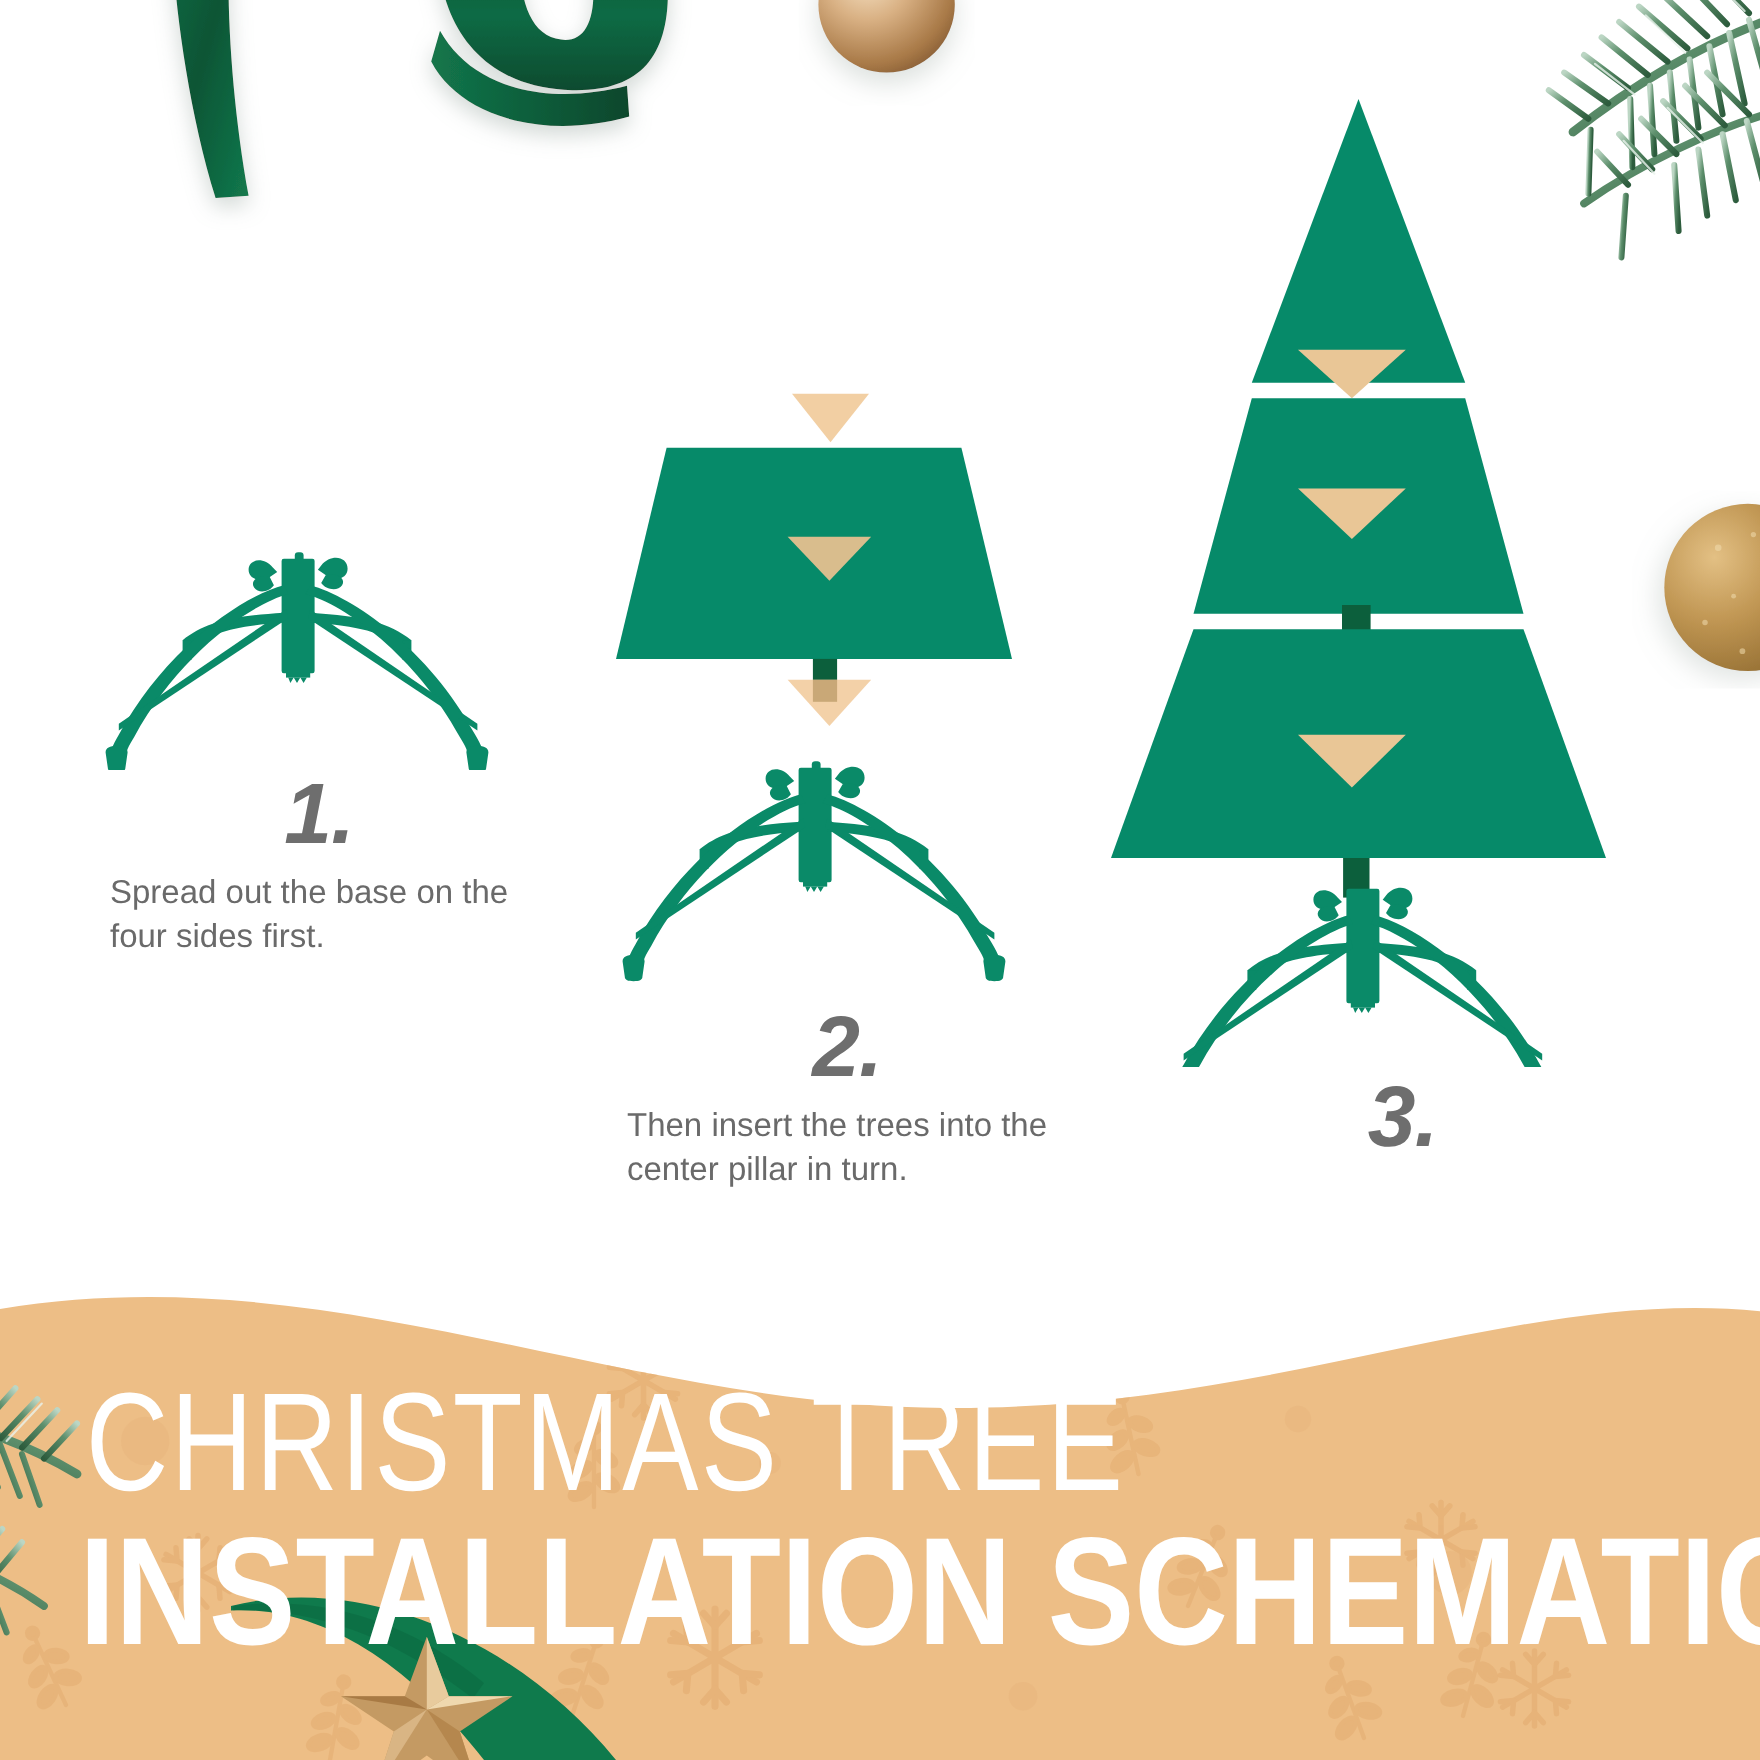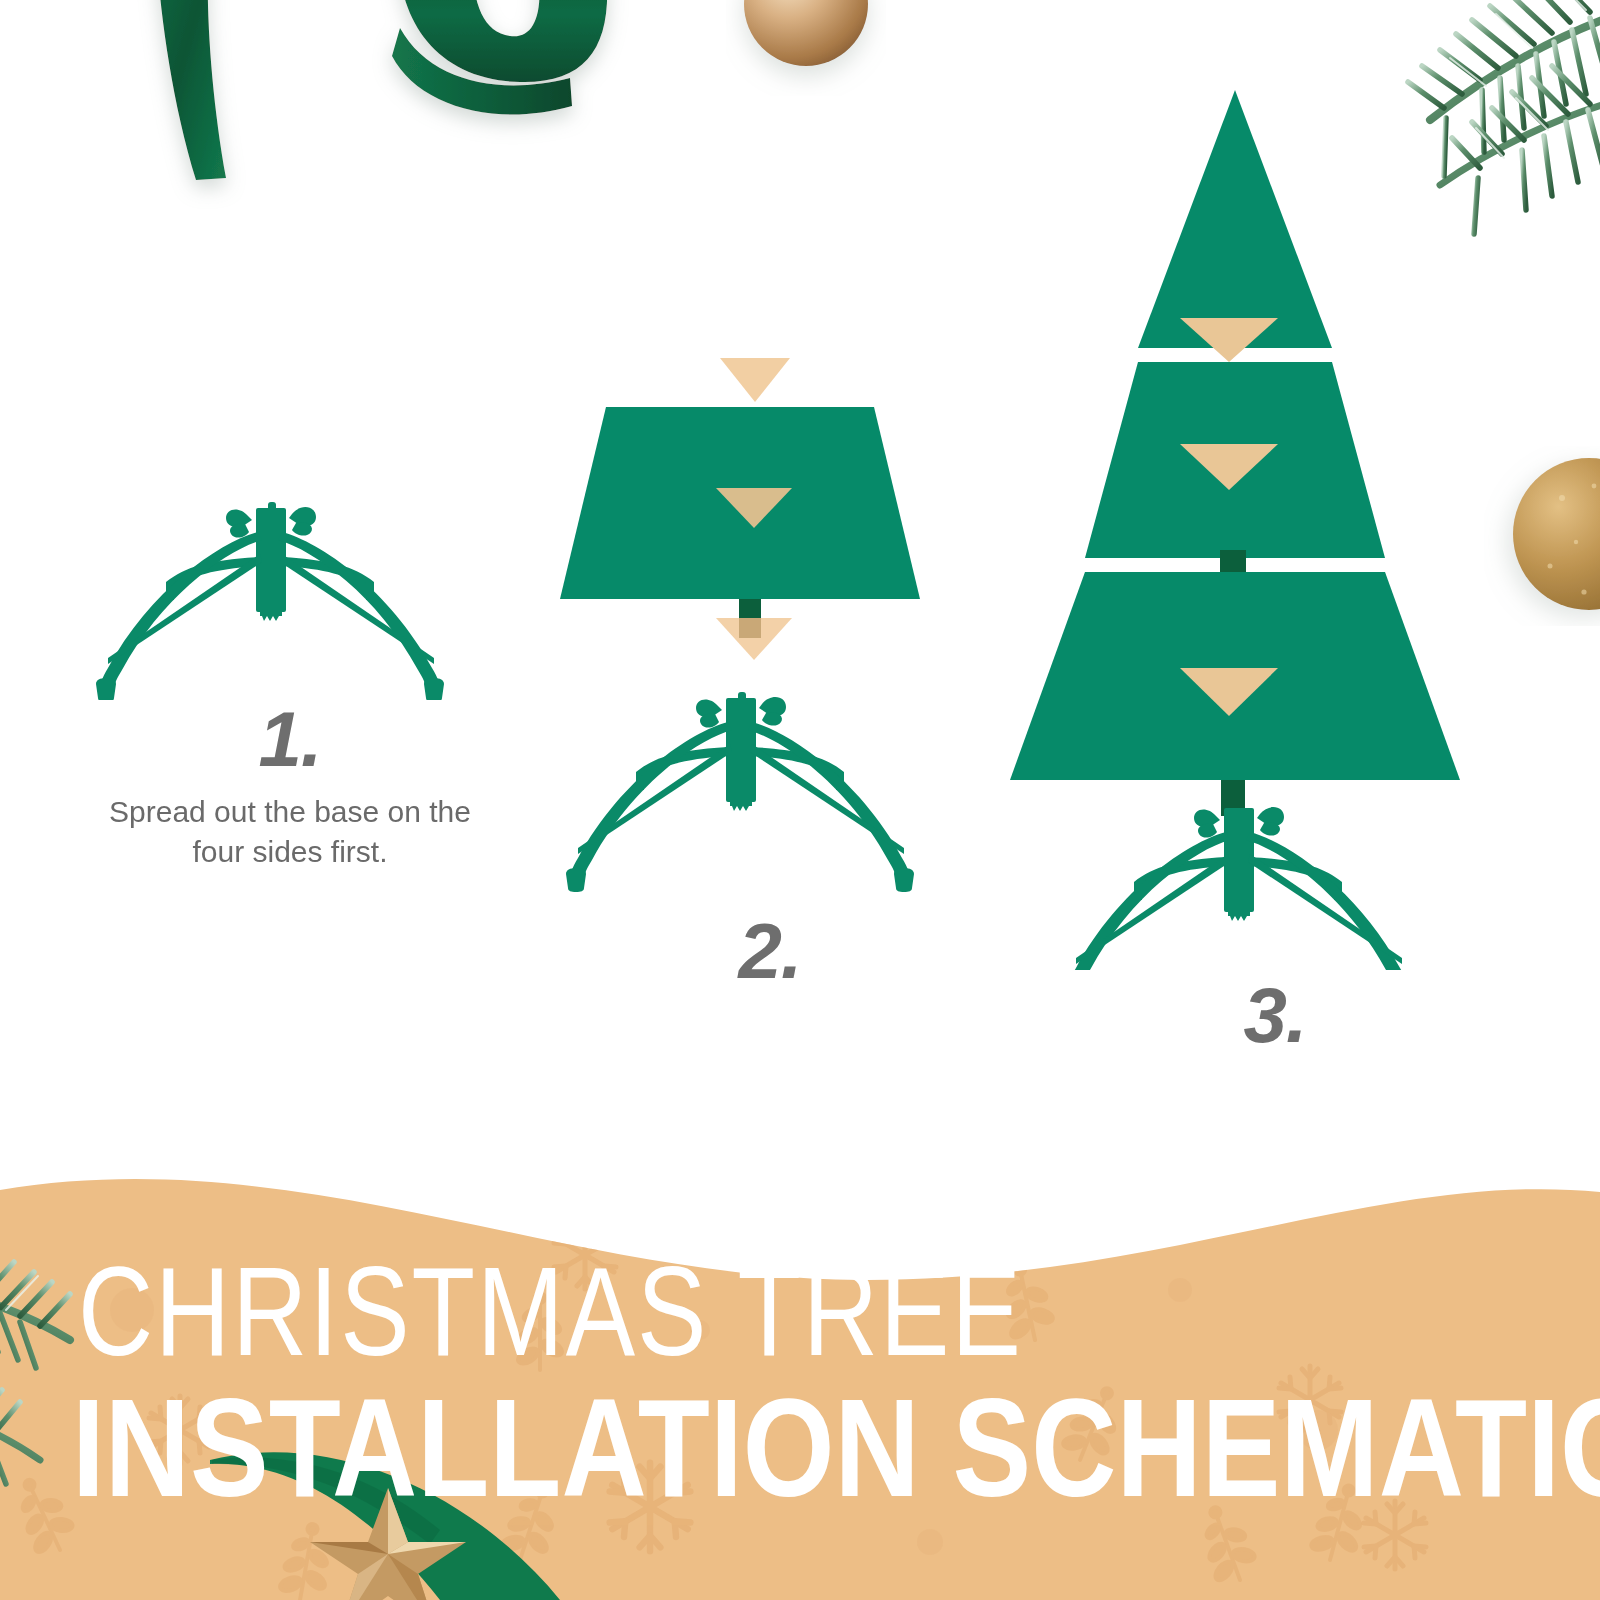--- a/index.html
+++ b/index.html
@@ -22,21 +22,20 @@
     font-weight:bold;
     font-style:italic;
     color:#6e6e6e;
     text-align:center;
     line-height:1;
     letter-spacing:-1px;
   }
   .step-text{
     font-size:30px;
     color:#6a6a6a;
-    text-align:center;
     line-height:1.34;
     margin-top:14px;
   }
 
   
   #banner{
     position:absolute;left:0;top:1130px;width:1600px;height:470px;
   }
   .banner-title{
     position:absolute;left:0;width:1600px;text-align:left;
@@ -251,20 +250,21 @@
         <path d="M188 52 C150 62, 80 110, 38 188 c-6 10 -8 16 -8 22 l14 0 c0 -6 3 -12 8 -20 C92 116, 156 70, 192 60 z"></path>
         <path d="M212 52 C250 62, 320 110, 362 188 c6 10 8 16 8 22 l-14 0 c0 -6 -3 -12 -8 -20 C308 116, 244 70, 208 60 z"></path>
         <path d="M26 204 c0 -4 4 -6 10 -6 c6 0 10 2 10 6 l-2 14 c0 3 -3 4 -8 4 c-5 0 -8 -1 -8 -4 z"></path>
         <path d="M354 204 c0 -4 4 -6 10 -6 c6 0 10 2 10 6 l-2 14 c0 3 -3 4 -8 4 c-5 0 -8 -1 -8 -4 z"></path>
         <path d="M190 74 L 38 178 l0 6 l154 -102 z"></path>
         <path d="M212 74 L 364 178 l0 6 l-154 -102 z"></path>
       </g>
     </svg>
 
     <div class="step-num" style="margin-top:12px;">2.</div>
+    <div class="step-text" style="width:400px;margin:14px auto 0 auto;">Then insert the trees into the center pillar in turn.</div>
   </div>
 
   <div class="step" style="left:990px;top:80px;width:570px;">
 
     <svg width="540" height="890" viewBox="0 0 540 890" style="display:block;">
 
       <polygon points="245,10 148,268 342,268" fill="#068a69"></polygon>
       <polygon points="190,238 288,238 239,282" fill="#e9c696"></polygon>
 
       <polygon points="148,282 342,282 395,478 95,478" fill="#068a69"></polygon>

